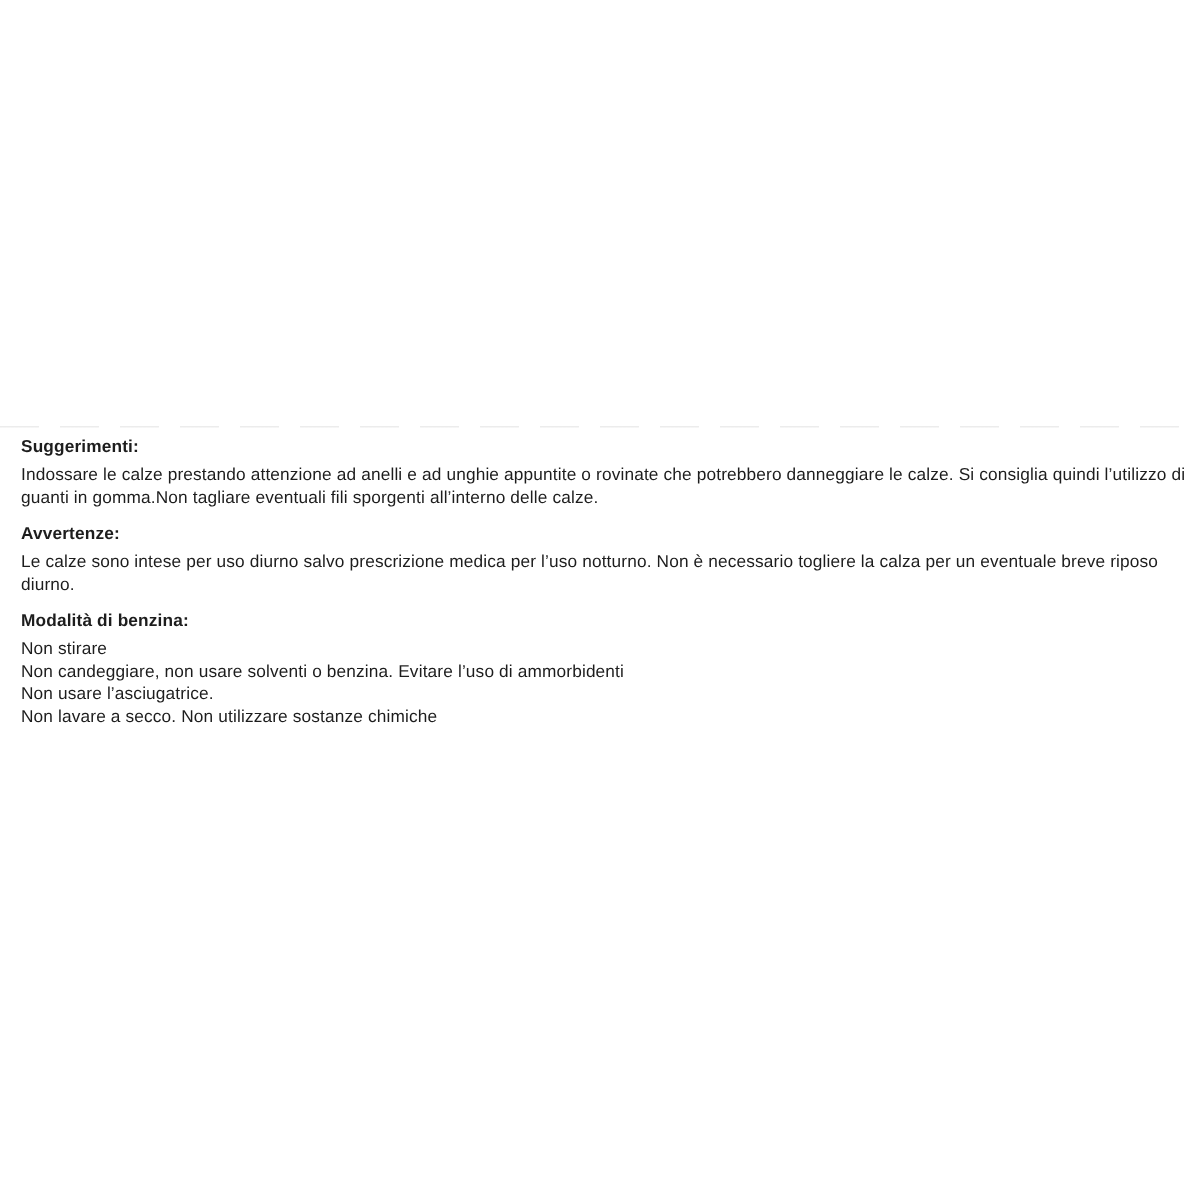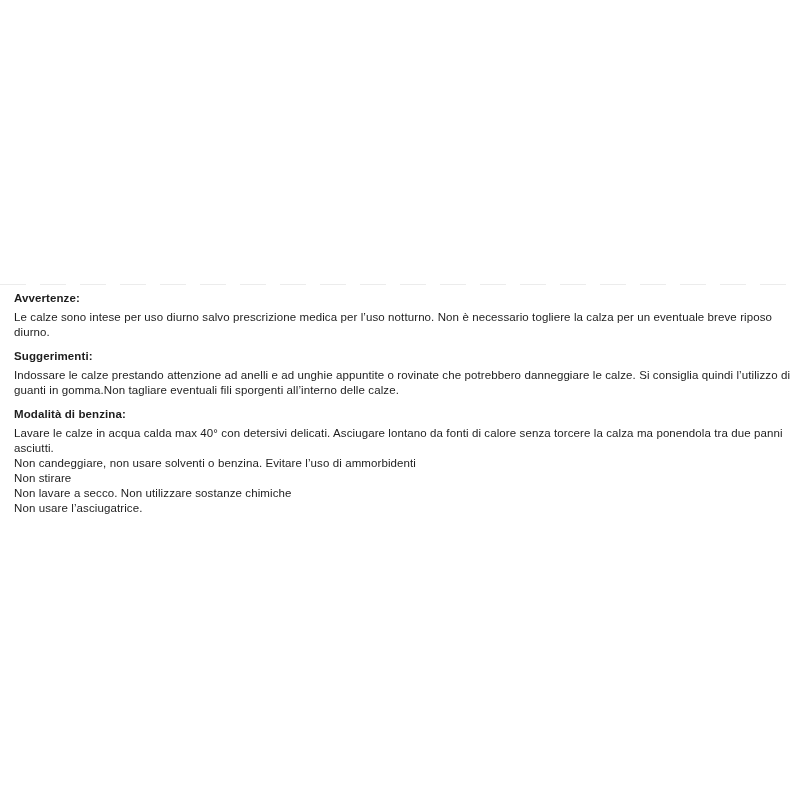--- a/index.html
+++ b/index.html
@@ -51,31 +51,30 @@
   }
 </style>
 </head>
 <body>
 
 <div class="fold-line"></div>
 
 <div class="care-content">
 
   <div class="section">
+    <div class="section-heading">Suggerimenti:</div>
+    <p>Indossare le calze prestando attenzione ad anelli e ad unghie appuntite o rovinate che potrebbero danneggiare le calze. Si consiglia quindi l’utilizzo di guanti in gomma.Non tagliare eventuali fili sporgenti all’interno delle calze.</p>
+  </div>
+
+  <div class="section">
     <div class="section-heading">Avvertenze:</div>
     <p>Le calze sono intese per uso diurno salvo prescrizione medica per l’uso notturno. Non è necessario togliere la calza per un eventuale breve riposo diurno.</p>
   </div>
 
   <div class="section">
-    <div class="section-heading">Suggerimenti:</div>
-    <p>Indossare le calze prestando attenzione ad anelli e ad unghie appuntite o rovinate che potrebbero danneggiare le calze. Si consiglia quindi l’utilizzo di guanti in gomma.Non tagliare eventuali fili sporgenti all’interno delle calze.</p>
-  </div>
-
-  <div class="section">
     <div class="section-heading">Modalità di benzina:</div>
-    <p>Lavare le calze in acqua calda max 40° con detersivi delicati. Asciugare lontano da fonti di calore senza torcere la calza ma ponendola tra due panni asciutti.</p>
+    <p>Non stirare</p>
     <p>Non candeggiare, non usare solventi o benzina. Evitare l’uso di ammorbidenti</p>
-    <p>Non stirare</p>
+    <p>Non usare l’asciugatrice.</p>
     <p>Non lavare a secco. Non utilizzare sostanze chimiche</p>
-    <p>Non usare l’asciugatrice.</p>
   </div>
 
 </div>
 
 </body></html>

